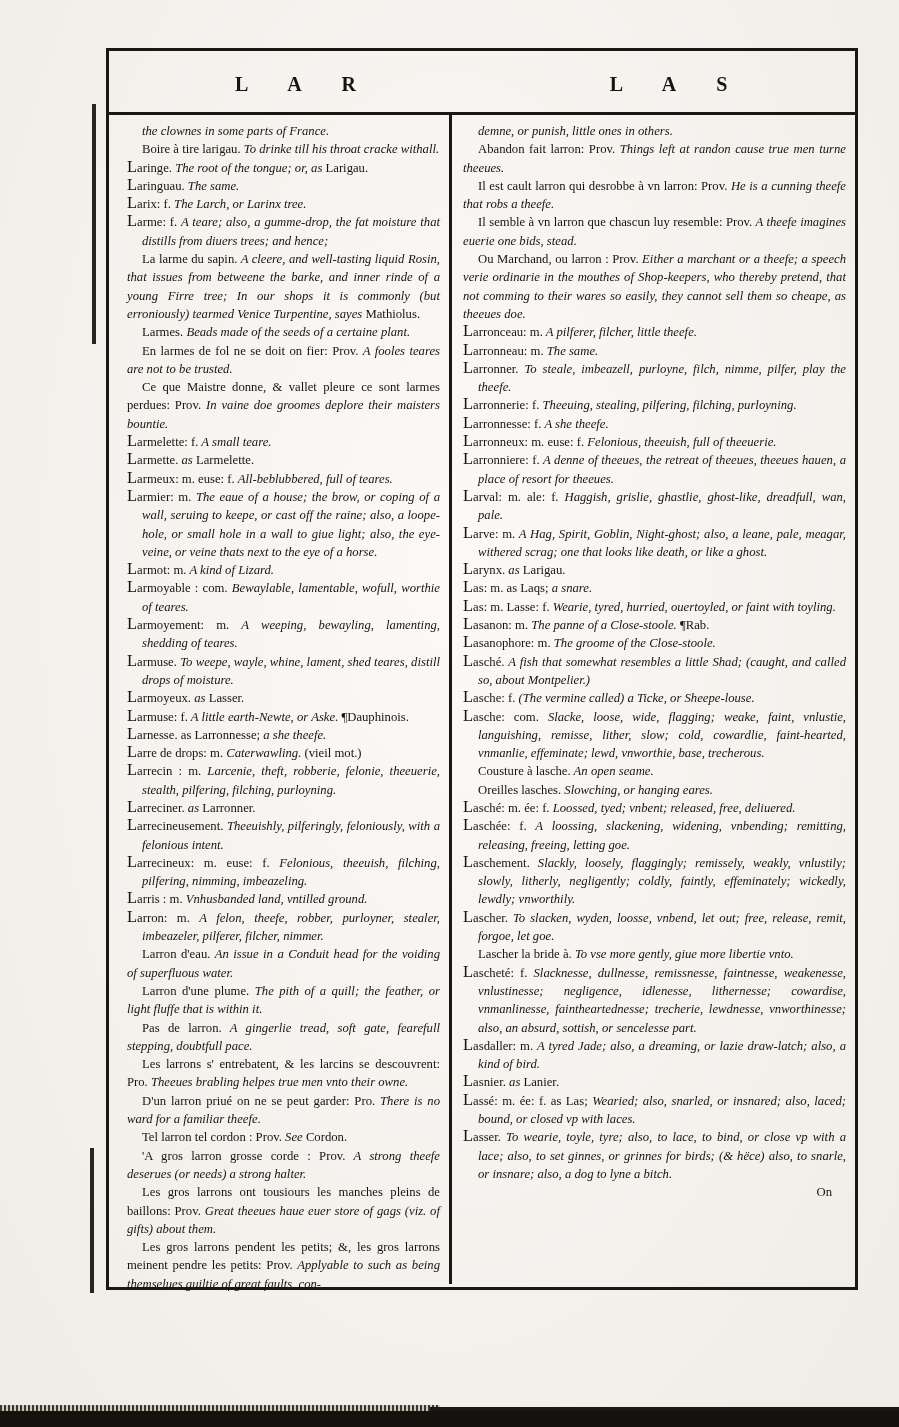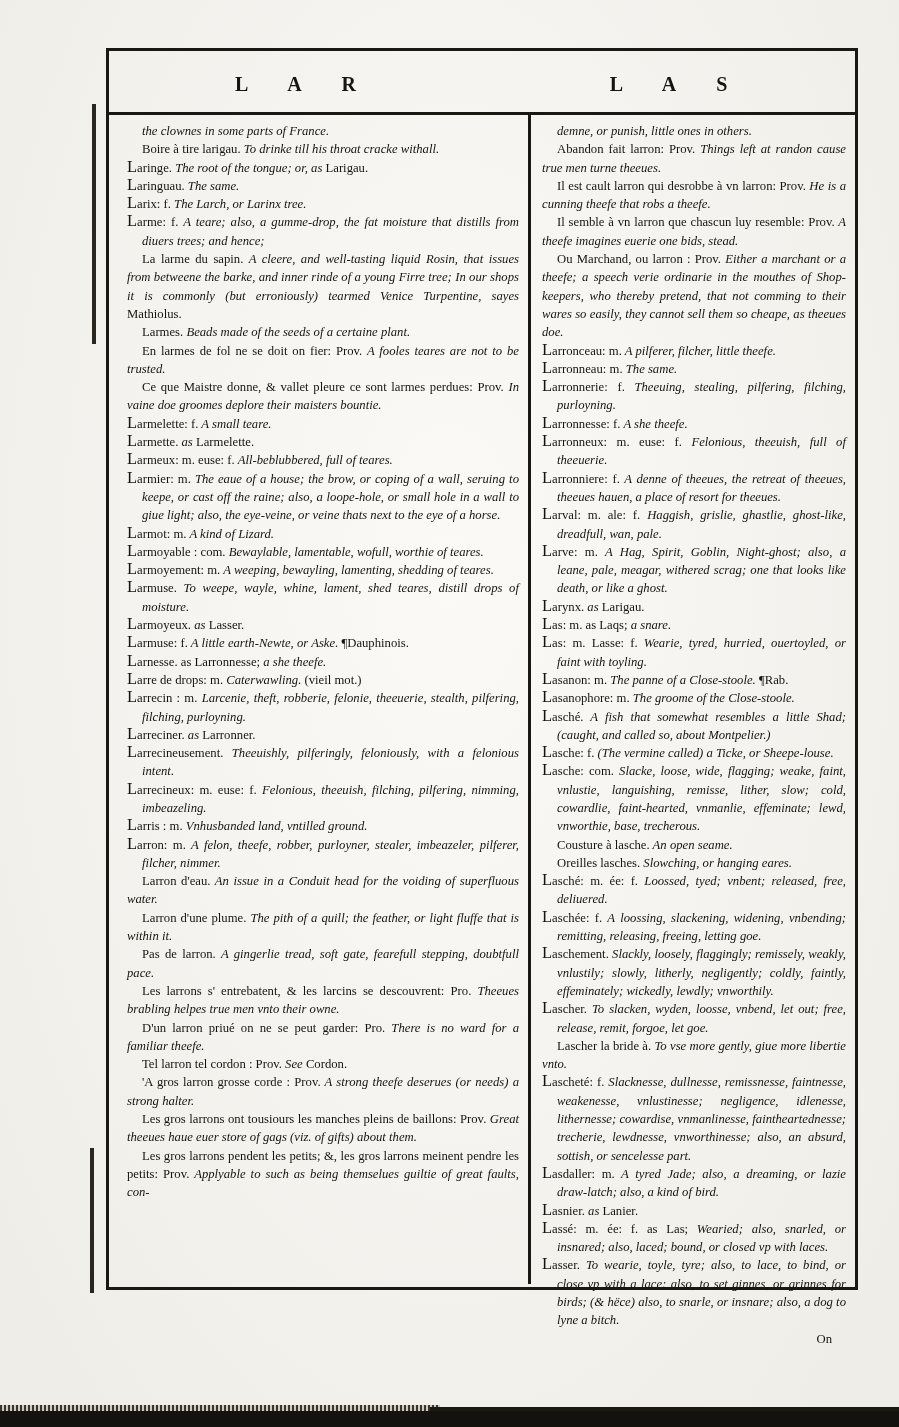--- a/index.html
+++ b/index.html
@@ -21,21 +21,21 @@
   }
   .header-cell {
     flex:1; text-align:center; font-size:20px; letter-spacing:18px;
     font-weight:600; padding-top:6px; text-indent:18px;
   }
   .columns { display:flex; height:calc(100% - 67px); }
   .column {
     font-size:12.7px; line-height:18.3px; padding-top:7px;
     text-align:justify;
   }
-  .col-left  { width:419px; padding-left:18px; padding-right:9px; }
+  .col-left  { width:340px; padding-left:18px; padding-right:9px; }
   .divider   { width:3px; background:#1b1813; }
   .col-right { flex:1; padding-left:11px; padding-right:9px; }
   p.entry { padding-left:15px; text-indent:-15px; }
   p.entry.sub { padding-left:0; text-indent:15px; }
   p.entry:not(.sub)::first-letter { font-size:1.3em; line-height:1; }
   .fr, .tail { font-style:normal; }
   .en { font-style:italic; }
   .catchword { text-align:right; padding-right:14px; font-style:normal; }
   
   .edge-left-a, .edge-left-b {
@@ -111,20 +111,21 @@
         </div>
       <div class="divider"></div>
       <div class="column col-right">
           <p class="entry sub"><span class="en">demne, or punish, little ones in others.</span></p>
           <p class="entry sub"><span class="fr">Abandon fait larron: Prov.</span><span class="en"> Things left at randon cause true men turne theeues.</span></p>
           <p class="entry sub"><span class="fr">Il est cault larron qui desrobbe à vn larron: Prov.</span><span class="en"> He is a cunning theefe that robs a theefe.</span></p>
           <p class="entry sub"><span class="fr">Il semble à vn larron que chascun luy resemble: Prov.</span><span class="en"> A theefe imagines euerie one bids, stead.</span></p>
           <p class="entry sub"><span class="fr">Ou Marchand, ou larron : Prov.</span><span class="en"> Either a marchant or a theefe; a speech verie ordinarie in the mouthes of Shop-keepers, who thereby pretend, that not comming to their wares so easily, they cannot sell them so cheape, as theeues doe.</span></p>
           <p class="entry"><span class="fr">Larronceau: m.</span><span class="en"> A pilferer, filcher, little theefe.</span></p>
           <p class="entry"><span class="fr">Larronneau: m.</span><span class="en"> The same.</span></p>
+          <p class="entry"><span class="fr">Larronner.</span><span class="en"> To steale, imbeazell, purloyne, filch, nimme, pilfer, play the theefe.</span></p>
           <p class="entry"><span class="fr">Larronnerie: f.</span><span class="en"> Theeuing, stealing, pilfering, filching, purloyning.</span></p>
           <p class="entry"><span class="fr">Larronnesse: f.</span><span class="en"> A she theefe.</span></p>
           <p class="entry"><span class="fr">Larronneux: m. euse: f.</span><span class="en"> Felonious, theeuish, full of theeuerie.</span></p>
           <p class="entry"><span class="fr">Larronniere: f.</span><span class="en"> A denne of theeues, the retreat of theeues, theeues hauen, a place of resort for theeues.</span></p>
           <p class="entry"><span class="fr">Larval: m. ale: f.</span><span class="en"> Haggish, grislie, ghastlie, ghost-like, dreadfull, wan, pale.</span></p>
           <p class="entry"><span class="fr">Larve: m.</span><span class="en"> A Hag, Spirit, Goblin, Night-ghost; also, a leane, pale, meagar, withered scrag; one that looks like death, or like a ghost.</span></p>
           <p class="entry"><span class="fr">Larynx.</span><span class="en"> as</span><span class="tail"> Larigau.</span></p>
           <p class="entry"><span class="fr">Las: m. as Laqs;</span><span class="en"> a snare.</span></p>
           <p class="entry"><span class="fr">Las: m. Lasse: f.</span><span class="en"> Wearie, tyred, hurried, ouertoyled, or faint with toyling.</span></p>
           <p class="entry"><span class="fr">Lasanon: m.</span><span class="en"> The panne of a Close-stoole.</span><span class="tail"> ¶Rab.</span></p>

